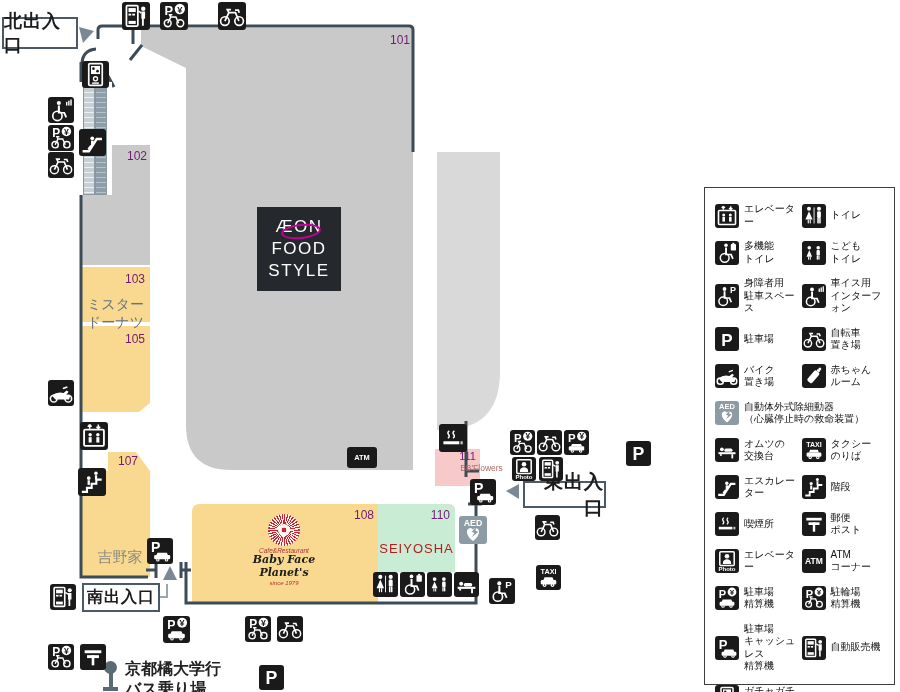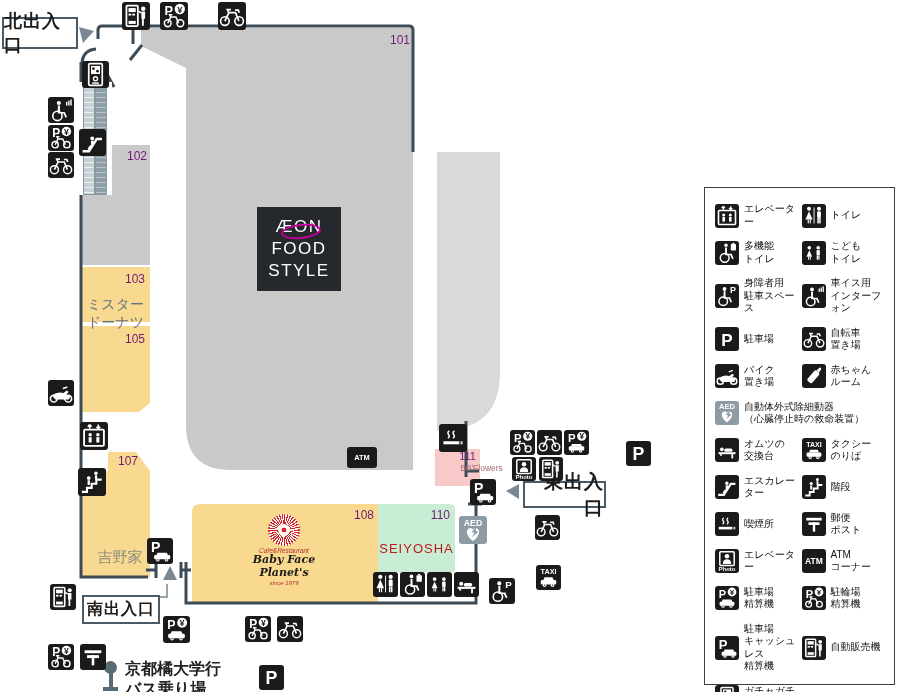--- a/index.html
+++ b/index.html
@@ -82,21 +82,21 @@
     <polygon points="163,580 177,580 170,566" style="fill: rgb(123, 136, 148);"></polygon>
     <polygon points="519,484 519,499 506,491" style="fill: rgb(123, 136, 148);"></polygon>
     <polyline fill="none" stroke="#9aa6ad" stroke-width="2" points="156,597 167,597 167,584"></polyline>
   </svg>
 
   <div class="esc-pad"></div>
   <div class="strip s1"></div>
   <div class="strip s2"></div>
 
   <div class="entr" style="left:2px;top:17px;width:72px;height:28px;font-size:18px;">北出入口</div>
-  <div class="entr" style="left:82px;top:583px;width:74px;height:25px;font-size:16px;margin-top:12px;">南出入口</div>
+  <div class="entr" style="left:82px;top:583px;width:74px;height:25px;font-size:16px;">南出入口</div>
   <div class="entr" style="left:523px;top:481px;width:79px;height:23px;font-size:19px;text-align:right;">東出入口</div>
 
   <div class="aeon">
     <span class="swoosh" style="border-color: rgb(196, 0, 154);"></span>
     <span>ÆON</span>
     <span>FOOD</span>
     <span>STYLE</span>
   </div>
 
   <div class="num" style="left:368px;top:33px;width:42px;">101</div>

